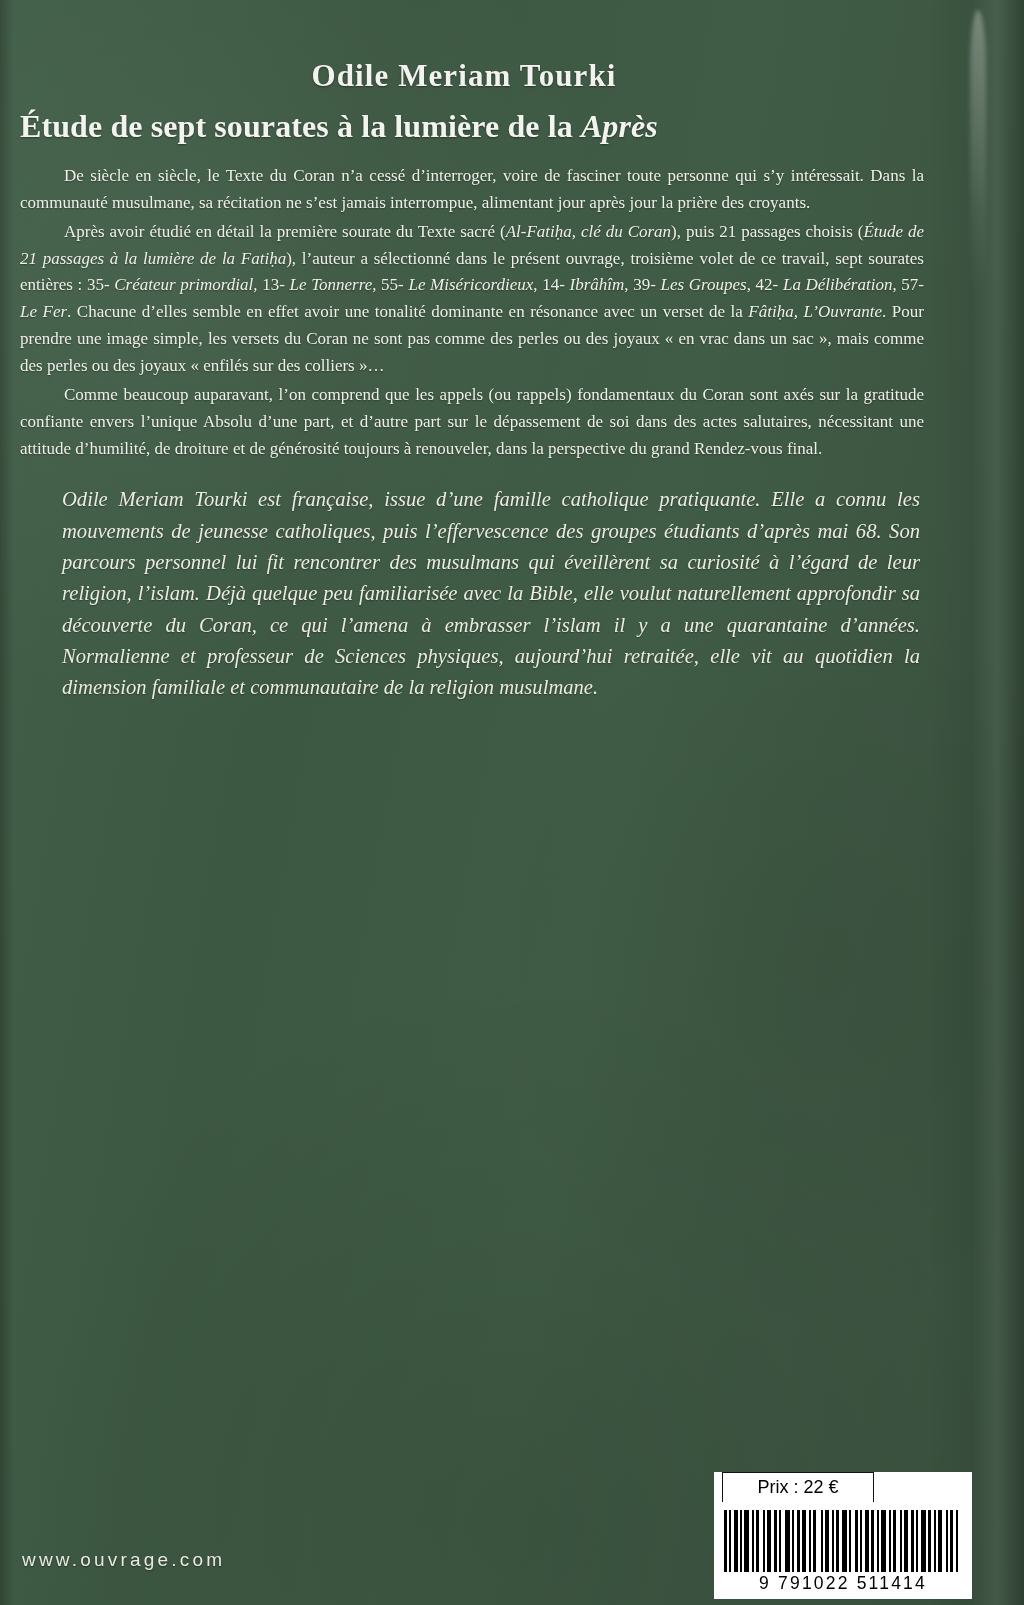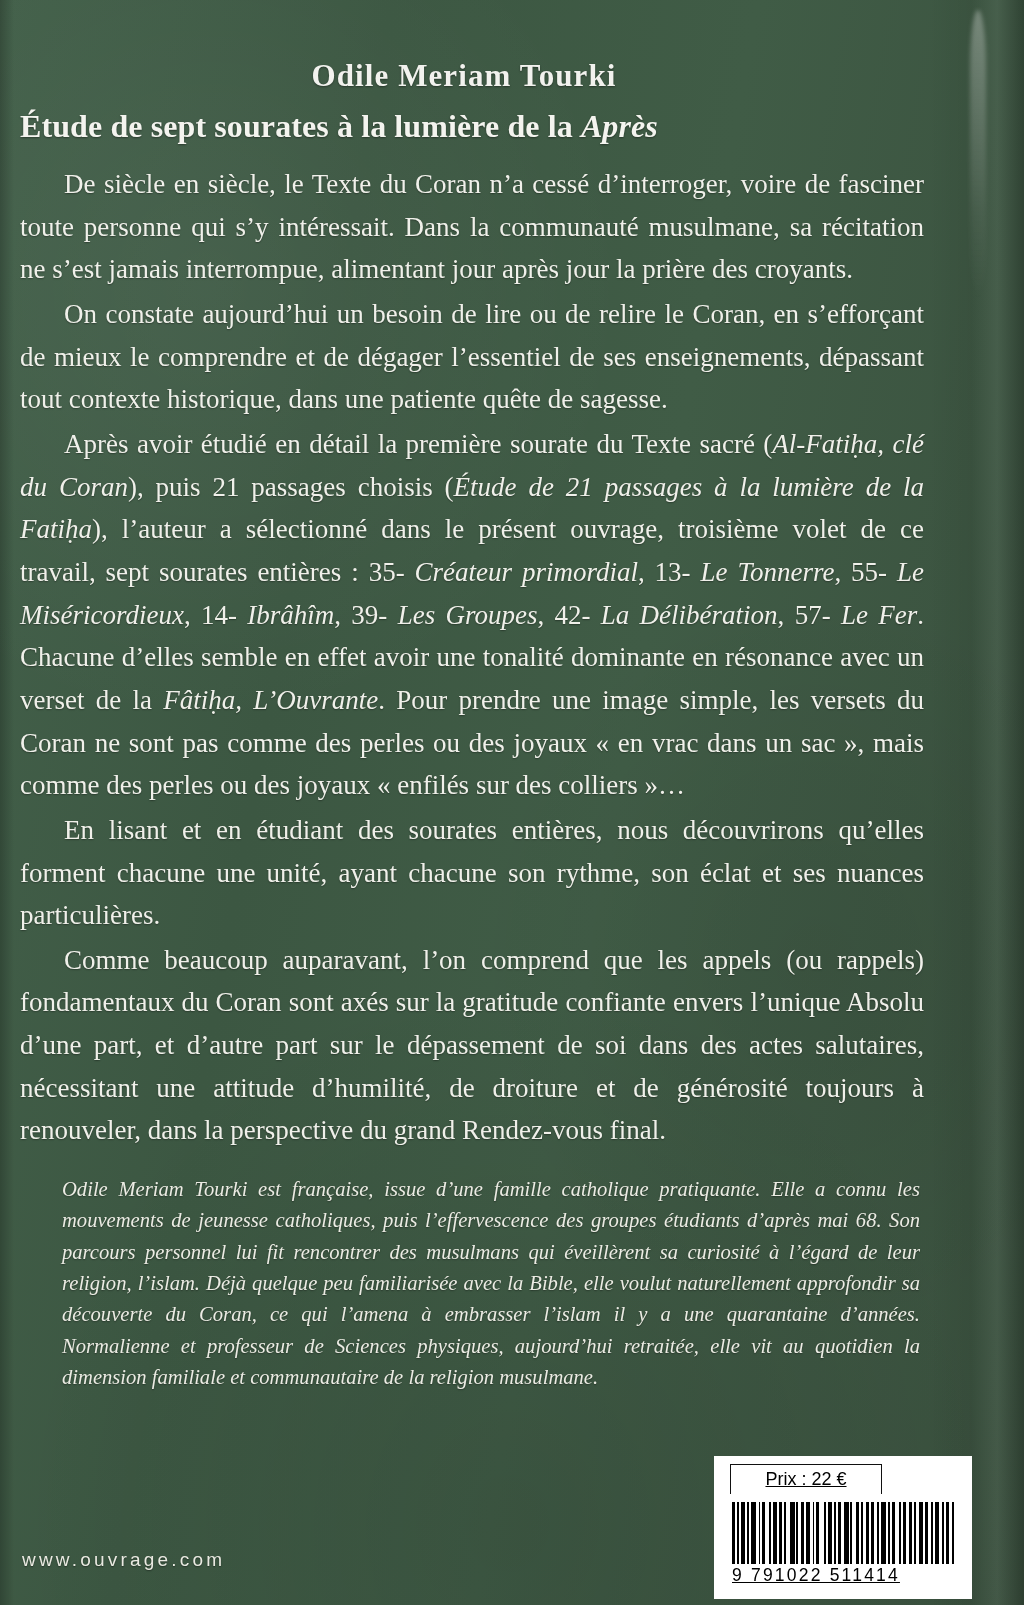--- a/index.html
+++ b/index.html
@@ -85,21 +85,21 @@
     font-size: 32px;
     font-weight: bold;
     margin: 2px 0 18px 6px;
     letter-spacing: 0.1px;
     text-shadow: 0 1px 2px rgba(0,0,0,0.4);
   }
   .subtitle i { font-style: italic; }
 
   .body-text {
     color: #f0f0ea;
-    font-size: 27px;
+    font-size: 17px;
     line-height: 1.58;
     text-align: justify;
     text-shadow: 0 1px 1.5px rgba(0,0,0,0.35);
     padding-left: 6px;
   }
   .body-text p {
     margin: 0 0 2px 0;
     text-indent: 44px;
   }
   .body-text i { font-style: italic; }
@@ -135,22 +135,21 @@
     letter-spacing: 3.2px;
     text-shadow: 0 1px 1.5px rgba(0,0,0,0.4);
   }
 
   .barcode-block {
     position: absolute;
     right: 52px;
     bottom: 6px;
     width: 258px;
     background: #ffffff;
-    padding: 8px;
-    text-decoration: underline;
+    padding: 0;
   }
   .price-row {
     background: #ffffff;
     border: 1px solid #111;
     border-bottom: none;
     height: 30px;
     display: flex;
     align-items: center;
     justify-content: center;
     font-family: "Liberation Sans", sans-serif;
@@ -173,21 +172,21 @@
   .bars span {
     display: block;
     background: #000;
     height: 100%;
   }
   .isbn {
     font-family: "Liberation Sans", sans-serif;
     font-size: 17.5px;
     letter-spacing: 2.2px;
     color: #000;
-    text-align: left;
+    text-align: center;
     margin-top: 1px;
     padding-bottom: 2px;
   }
 </style>
 </head>
 <body>
 
 <div class="bg-texture"></div>
 <div class="edge-left"></div>
 <div class="spine-shade"></div>
@@ -199,25 +198,23 @@
     <span>Odile Meriam  Tourki</span>
   </div>
 
 
   <div class="subtitle">
     <span>Étude de sept sourates à la lumière de la </span><i>Après</i>
   </div>
 
   <div class="body-text">
     <p>De siècle en siècle, le Texte du Coran n’a cessé d’interroger, voire de fasciner toute personne qui s’y intéressait. Dans la communauté musulmane, sa récitation ne s’est jamais interrompue, alimentant jour après jour la prière des croyants.</p>
-    <p>On constate aujourd’hui un besoin de lire ou de relire le Coran, en s’efforçant de mieux le comprendre et de dégager l’essentiel de ses enseignements, dépassant tout contexte historique, dans une patiente quête de sagesse.</p>
 
     <p><span>Après avoir étudié en détail la première sourate du Texte sacré (</span><i>Al-Fatiḥa, clé du Coran</i><span>), puis 21 passages choisis (</span><i>Étude de 21 passages à la lumière de la Fatiḥa</i><span>), l’auteur a sélectionné dans le présent ouvrage, troisième volet de ce travail, sept sourates entières : 35- </span><i>Créateur primordial</i><span>, 13- </span><i>Le Tonnerre</i><span>, 55- </span><i>Le Miséricordieux</i><span>, 14- </span><i>Ibrâhîm</i><span>, 39- </span><i>Les Groupes</i><span>, 42- </span><i>La Délibération</i><span>, 57- </span><i>Le Fer</i><span>. Chacune d’elles semble en effet avoir une tonalité dominante en résonance avec un verset de la </span><i>Fâtiḥa, L’Ouvrante</i><span>. Pour prendre une image simple, les versets du Coran ne sont pas comme des perles ou des joyaux « en vrac dans un sac », mais comme des perles ou des joyaux « enfilés sur des colliers »…</span></p>
 
-    <p>En lisant et en étudiant des sourates entières, nous découvrirons qu’elles forment chacune une unité, ayant chacune son rythme, son éclat et ses nuances particulières.</p>
     <p>Comme beaucoup auparavant, l’on comprend que les appels (ou rappels) fondamentaux du Coran sont axés sur la gratitude confiante envers l’unique Absolu d’une part, et d’autre part sur le dépassement de soi dans des actes salutaires, nécessitant une attitude d’humilité, de droiture et de générosité toujours à renouveler, dans la perspective du grand Rendez-vous final.</p>
   </div>
 
   <div class="bio">
     <p><span class="lead">Odile Meriam Tourki</span><span> est française, issue d’une famille catholique pratiquante. Elle a connu les mouvements de jeunesse catholiques, puis l’effervescence des groupes étudiants d’après mai 68. Son parcours personnel lui fit rencontrer des musulmans qui éveillèrent sa curiosité à l’égard de leur religion, l’islam. Déjà quelque peu familiarisée avec la Bible, elle voulut naturellement approfondir sa découverte du Coran, ce qui l’amena à embrasser l’islam il y a une quarantaine d’années. Normalienne et professeur de Sciences physiques, aujourd’hui retraitée, elle vit au quotidien la dimension familiale et communautaire de la religion musulmane.</span></p>
   </div>
 
 </div>
 
 <div class="footer">

